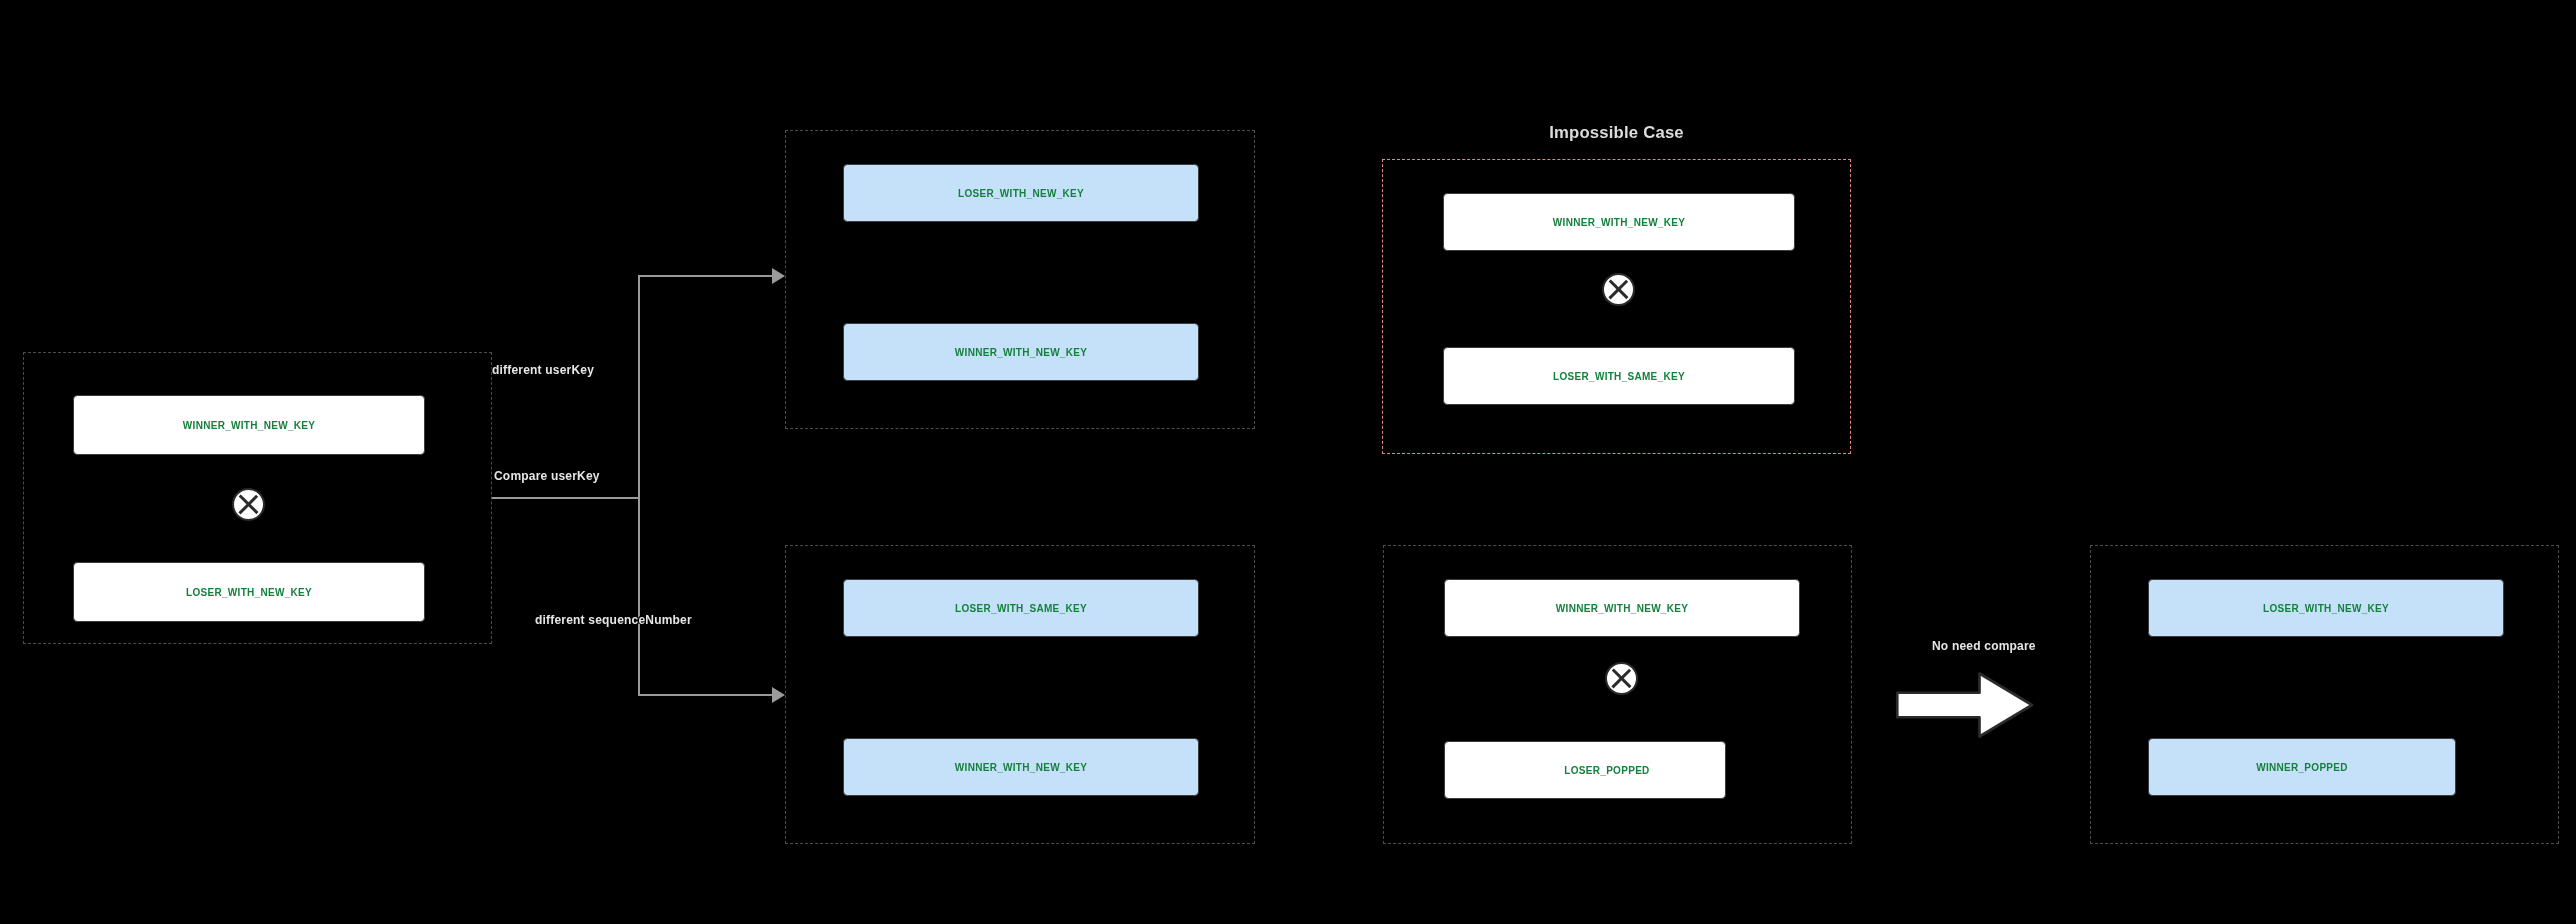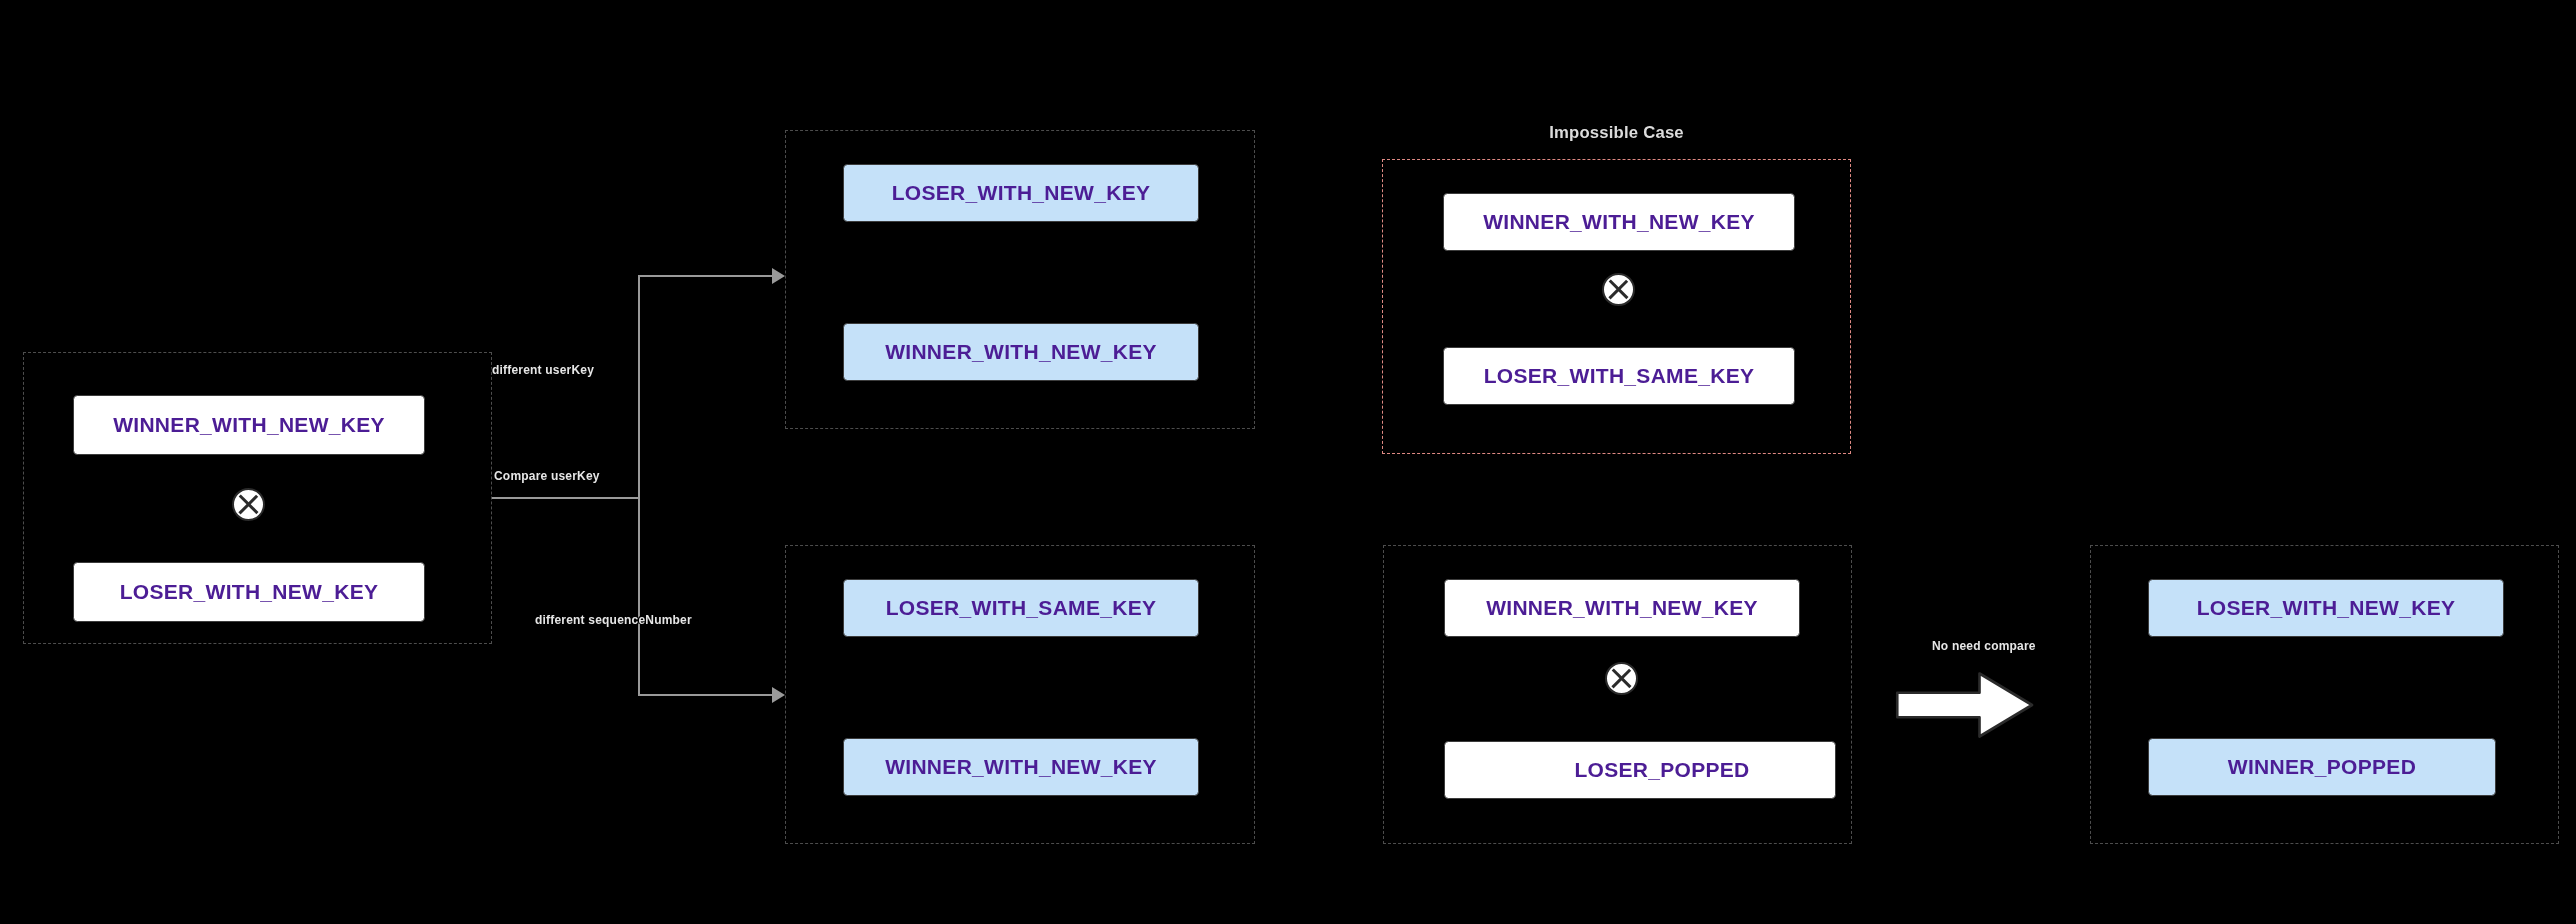--- a/index.html
+++ b/index.html
@@ -52,22 +52,22 @@
     white-space: nowrap;
   }
 
   
   .box {
     position: absolute;
     box-sizing: border-box;
     border: 1.8px solid #3c3c3c;
     border-radius: 4.4px;
     background: #ffffff;
-    color: #4c1d95;
-    font-size: 21px;
+    color: #15803d;
+    font-size: 10px;
     font-weight: bold;
     letter-spacing: 0.3px;
     display: flex;
     align-items: center;
     justify-content: center;
     box-shadow: 1.8px 1.8px 0 rgba(0,0,0,0.55);
     white-space: nowrap;
   }
   .box.blue {
     background: #c5e1f9;
@@ -173,27 +173,27 @@
   </div>
 
   <div class="group" style="left:785px; top:545px; width:470px; height:299px;">
     <div class="box blue" style="left:57px; top:33px; width:356px; height:58px;">LOSER_WITH_SAME_KEY</div>
     <div class="box blue" style="left:57px; top:192px; width:356px; height:58px;">WINNER_WITH_NEW_KEY</div>
   </div>
 
   <div class="group" style="left:1383px; top:545px; width:469px; height:299px;">
     <div class="box" style="left:60px; top:33px; width:356px; height:58px;">WINNER_WITH_NEW_KEY</div>
     <div class="xmark" style="left:221px; top:116px;"></div>
-    <div class="box" style="left:60px; top:195px; width:392px; height:58px;padding-left:44px;">LOSER_POPPED</div>
+    <div class="box" style="left:60px; top:195px; width:282px; height:58px;padding-left:44px;">LOSER_POPPED</div>
   </div>
 
   <div class="edge-label" style="left:1932px; top:639px;">No need compare</div>
   <svg class="block-arrow" style="left:1895px; top:670px;" width="141" height="70" viewBox="0 0 160 80">
     <polygon points="2,26 96,26 96,4 156,40 96,76 96,54 2,54" fill="#ffffff" stroke="#2b2b2b" stroke-width="3" stroke-linejoin="round"></polygon>
   </svg>
 
   <div class="group" style="left:2090px; top:545px; width:469px; height:299px;">
     <div class="box blue" style="left:57px; top:33px; width:356px; height:58px;">LOSER_WITH_NEW_KEY</div>
-    <div class="box blue" style="left:57px; top:192px; width:348px; height:58px;">WINNER_POPPED</div>
+    <div class="box blue" style="left:57px; top:192px; width:308px; height:58px;">WINNER_POPPED</div>
   </div>
 
 </div>
 
 
 </body></html>

